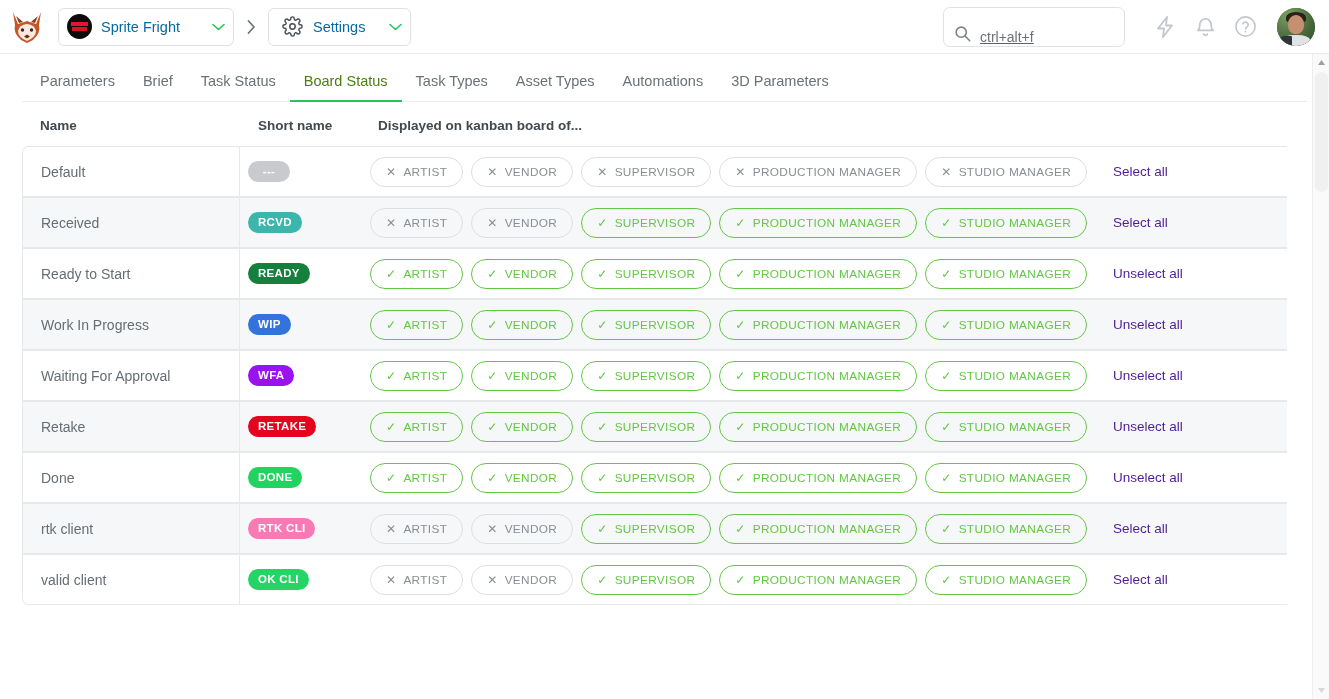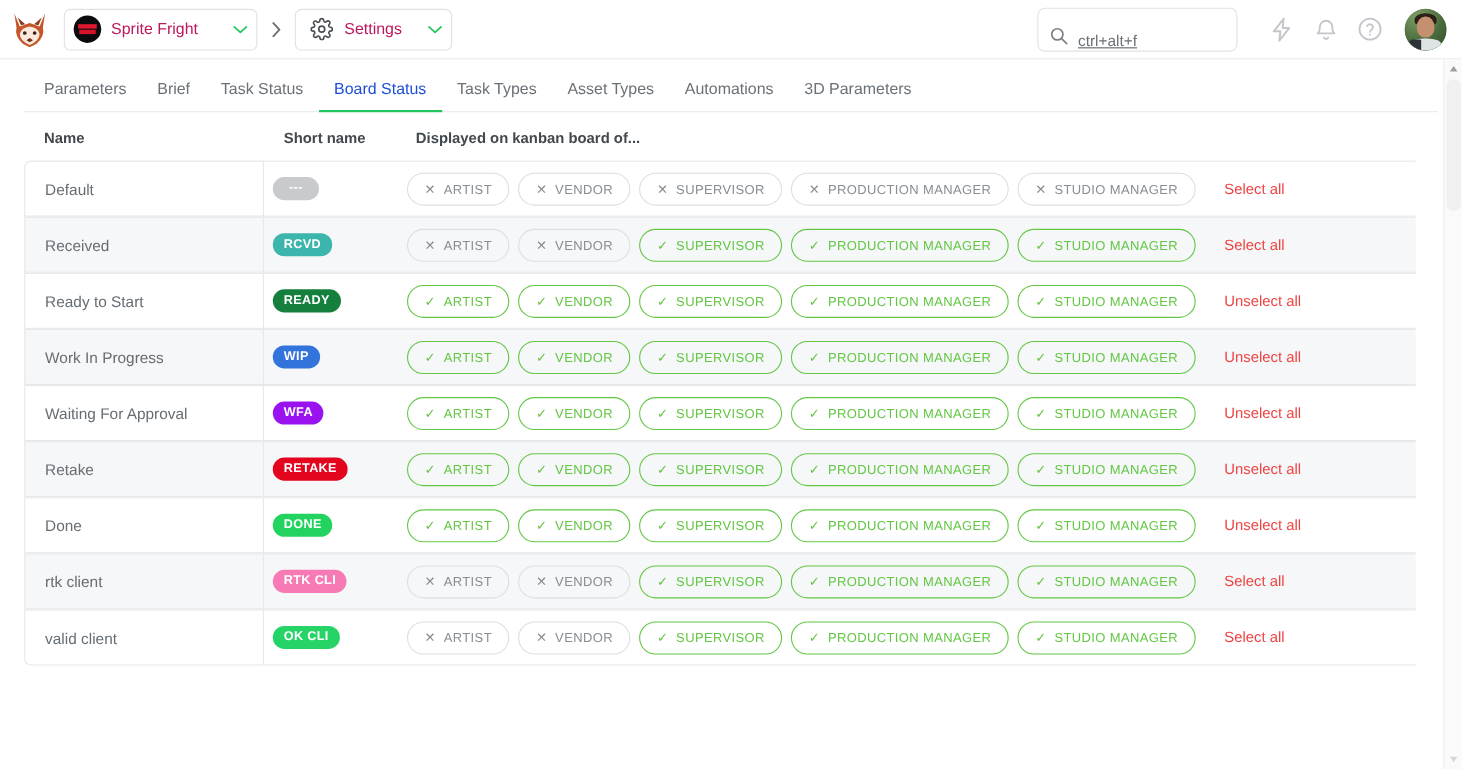--- a/index.html
+++ b/index.html
@@ -54,21 +54,21 @@
     content: "";
     position: absolute;
     left: 4px; top: 8px;
     width: 17px; height: 9px;
     background:
       linear-gradient(#e0182d, #e0182d) 0 0/17px 4px no-repeat,
       linear-gradient(#d6132a, #d6132a) 1px 5px/15px 4px no-repeat;
   }
   .pill-label {
     font-size: 14.5px;
-    color: #be185d;
+    color: #0369a1;
     white-space: nowrap;
     flex: 1 1 auto;
     padding-right: 10px;
   }
   .chev {
     width: 22px; height: 22px;
     flex: 0 0 22px;
     display: flex; align-items: center; justify-content: center;
   }
   .chev svg { display: block; }
@@ -150,21 +150,21 @@
     font-size: 14.5px;
     color: #6a7177;
     padding: 0 14px 11px 14px;
     cursor: pointer;
     white-space: nowrap;
     border-bottom: 2px solid transparent;
     margin-bottom: -1px;
   }
   .tab:first-child { padding-left: 18px; }
   .tab.active {
-    color: #1d4ed8;
+    color: #4d7c0f;
     border-bottom-color: #22c55e;
     font-weight: 400;
   }
 
   
   .table-wrap {
     margin-top: 16px;
   }
   table.bs {
     border-collapse: separate;
@@ -247,21 +247,21 @@
   }
   .chip.on {
     border-color: #63c744;
     color: #63c744;
   }
   .chip .gl { font-size: 12px; line-height: 1; display: inline-block; }
   .chip.on .gl { color: #63c744; }
 
   .selall {
     font-size: 13.5px;
-    color: #ef4444;
+    color: #4c1d95;
     margin-left: 18px;
     cursor: pointer;
     white-space: nowrap;
     display: inline-block;
   }
 
   
   .scrollbar {
     position: absolute;
     top: 0; right: 0;

